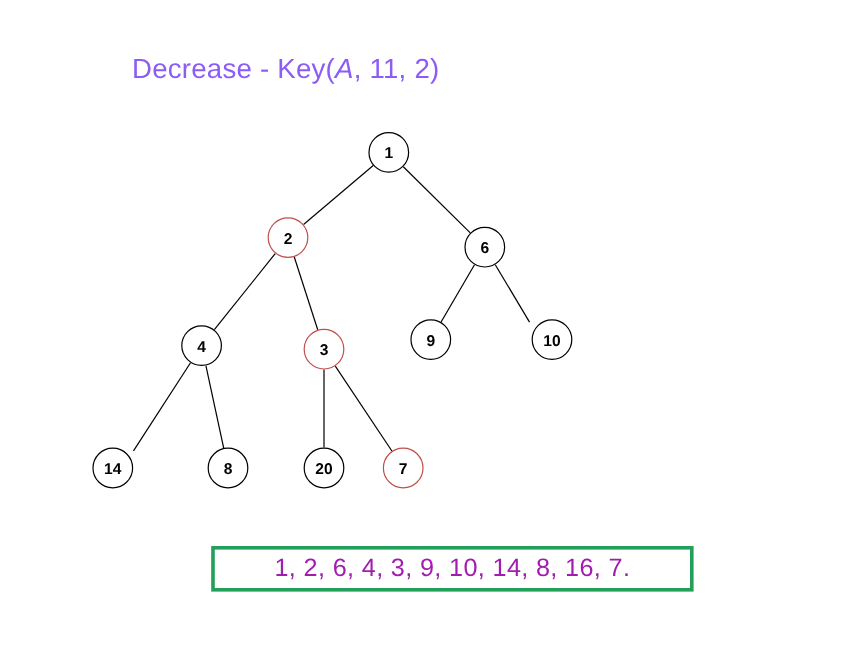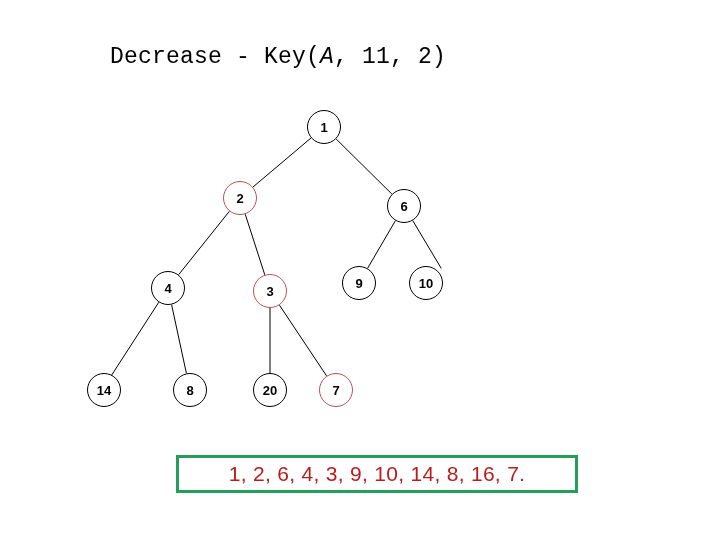--- a/index.html
+++ b/index.html
@@ -21,23 +21,23 @@
     width: 720px;
     height: 540px;
     background: #ffffff;
   }
 
   
   #title {
     position: absolute;
     left: 110px;
     top: 44px;
-    font-family: Liberation Mono, monospace;
+    font-family: Liberation Sans, sans-serif;
     font-size: 23px;
-    color: #000000;
+    color: #8b5cf6;
     white-space: nowrap;
     letter-spacing: 0.2px;
   }
   #title .ital {
     font-style: italic;
   }
 
   
   #tree-svg {
     position: absolute;
@@ -82,21 +82,21 @@
     box-sizing: border-box;
     border: 3px solid #22a05a;
     background: #ffffff;
     display: flex;
     align-items: center;
     justify-content: center;
   }
   #caption-text {
     font-family: "Liberation Sans", sans-serif;
     font-size: 21px;
-    color: #b91c1c;
+    color: #a21caf;
     white-space: nowrap;
     letter-spacing: 0.3px;
   }
 </style>
 </head>
 <body>
 
 <div id="slide">
 
   <div id="title">
@@ -128,24 +128,24 @@
       </div>
       <div class="node" style="left: 168px; top: 288px; width: 34px; height: 34px; margin-left: -17px; margin-top: -17px;">
         <span>4</span>
       </div>
       <div class="node marked" style="left: 270px; top: 291px; width: 34px; height: 34px; margin-left: -17px; margin-top: -17px;">
         <span>3</span>
       </div>
       <div class="node" style="left: 359px; top: 283px; width: 34px; height: 34px; margin-left: -17px; margin-top: -17px;">
         <span>9</span>
       </div>
-      <div class="node" style="left: 426px; top: 283px; width: 34px; height: 34px; margin-left: -17px; margin-top: -17px;">
+      <div class="node" style="left: 460px; top: 283px; width: 34px; height: 34px; margin-left: -17px; margin-top: -17px;">
         <span>10</span>
       </div>
-      <div class="node" style="left: 104px; top: 390px; width: 34px; height: 34px; margin-left: -17px; margin-top: -17px; text-align: center;">
+      <div class="node" style="left: 94px; top: 390px; width: 34px; height: 34px; margin-left: -17px; margin-top: -17px; text-align: center;">
         <span>14</span>
       </div>
       <div class="node" style="left: 190px; top: 390px; width: 34px; height: 34px; margin-left: -17px; margin-top: -17px;">
         <span>8</span>
       </div>
       <div class="node" style="left: 270px; top: 390px; width: 34px; height: 34px; margin-left: -17px; margin-top: -17px;">
         <span>20</span>
       </div>
       <div class="node marked" style="left: 336px; top: 390px; width: 34px; height: 34px; margin-left: -17px; margin-top: -17px;">
         <span>7</span>

